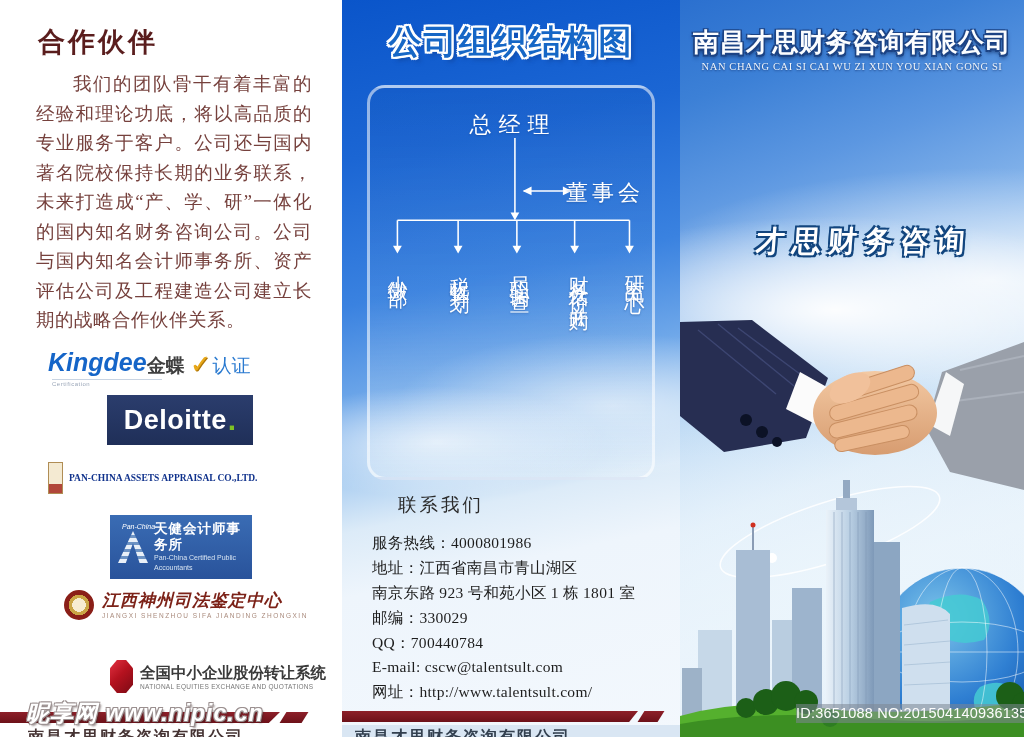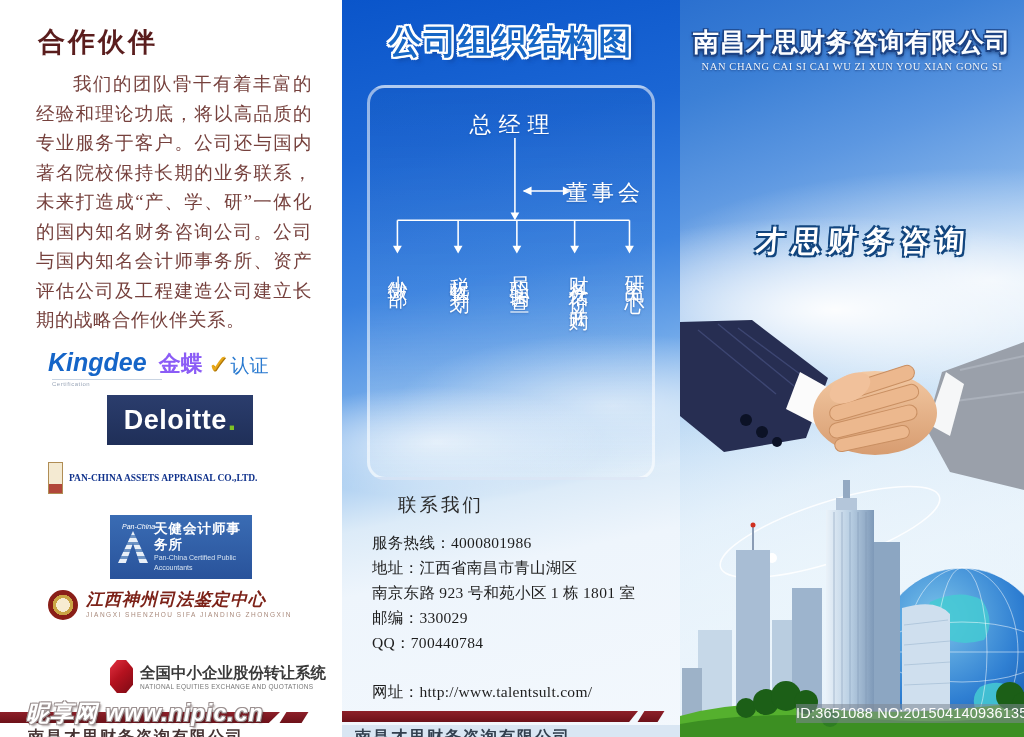--- a/index.html
+++ b/index.html
@@ -23,21 +23,21 @@
       radial-gradient(ellipse 600px 240px at 50% 80%, rgba(235,245,252,.95), rgba(255,255,255,0) 85%),
       linear-gradient(160deg,#2b70cf 0%,#3c80d6 12%,#5c97e1 24%,#8cb9ec 38%,#bcd9f4 50%,#ddecf9 62%,#e9f3fb 75%,#e6f0f9 100%);}
   .abs{position:absolute;}
 
   
   .lp-heading{left:38px;top:24px;font-size:27px;font-weight:bold;color:#5a1d1d;letter-spacing:3px;}
   .lp-body{left:36px;top:70px;width:276px;font-size:18.5px;line-height:29.5px;color:#76413d;
            text-align:justify;text-indent:2em;letter-spacing:.5px;}
   .kingdee{left:48px;top:350px;display:flex;align-items:flex-end;font-family:var(--sans);}
   .kd-en{color:#1565c8;font-weight:bold;font-size:25px;font-style:italic;line-height:1;}
-  .kd-cn{color:#8b5cf6;font-weight:bold;font-size:22px;line-height:1;margin-left:12px;}
+  .kd-cn{color:#404040;font-weight:bold;font-size:19px;line-height:1;margin-left:0;}
   .kd-check{color:#e8a818;font-weight:bold;font-size:26px;line-height:.8;margin:0 1px 0 5px;
             text-shadow:1px 1px 0 #b07708;}
   .kd-cert{color:#2a7ad0;font-size:19px;line-height:1;}
   .kd-sub{position:absolute;left:4px;top:29px;font-size:6px;color:#9aa6b8;letter-spacing:.5px;
           border-top:1px solid #c9d4e2;padding-top:1px;width:110px;}
   .deloitte{left:107px;top:395px;width:146px;height:50px;background:linear-gradient(#2b3d6d,#1f2f58);
             display:flex;align-items:center;justify-content:center;font-family:var(--sans);}
   .del-name{color:#fff;font-weight:bold;font-size:27px;letter-spacing:.5px;}
   .del-dot{color:#7ec224;font-weight:bold;font-size:30px;margin-left:1px;}
   .appraisal{left:48px;top:462px;display:flex;align-items:center;}
@@ -46,21 +46,21 @@
   .ap-cn{color:#2356b2;font-weight:bold;font-size:15px;font-style:italic;letter-spacing:1px;line-height:17px;}
   .ap-en{color:#10328c;font-weight:bold;font-size:9.5px;font-family:Liberation Serif, serif;line-height:12px;}
   .cpa{left:110px;top:515px;width:142px;height:64px;background:linear-gradient(#3a6cb4,#29539b);
        display:flex;align-items:center;padding:0 8px;box-sizing:border-box;}
   .cpa-a{position:relative;width:30px;height:32px;margin-right:6px;flex:none;
          background:repeating-linear-gradient(#e9f0f8 0 4px,#6d93c4 4px 7px);
          clip-path:polygon(50% 0,100% 100%,72% 100%,50% 38%,26% 100%,0 100%);}
   .cpa-mark{position:absolute;left:12px;top:8px;font-size:7px;font-style:italic;color:#fff;font-family:var(--sans);}
   .cpa-cn{color:#fff;font-size:13.5px;font-weight:bold;letter-spacing:1px;line-height:16px;}
   .cpa-en{color:#d7e4f2;font-size:7px;font-family:var(--sans);line-height:10px;}
-  .judicial{left:48px;top:590px;display:flex;}
+  .judicial{left:64px;top:590px;display:flex;align-items:center;}
   .jd-seal{width:30px;height:30px;border-radius:50%;border:3px solid #8a1f18;box-sizing:border-box;
            background:radial-gradient(#f7ecd2 40%,#caa545 41% 60%,#8a1f18 61%);margin-right:8px;flex:none;}
   .jd-cn{color:#7c2218;font-weight:bold;font-size:17px;font-style:italic;letter-spacing:1px;line-height:20px;}
   .jd-en{color:#a98a7c;font-size:6.5px;letter-spacing:1.5px;font-family:var(--sans);line-height:9px;}
   .neeq{left:110px;top:660px;display:flex;align-items:center;}
   .nq-gem{width:23px;height:33px;margin-right:7px;flex:none;
           background:linear-gradient(135deg,#e23242 0%,#b5121f 45%,#7c0a14 100%);
           clip-path:polygon(30% 0,70% 0,100% 25%,100% 75%,70% 100%,30% 100%,0 75%,0 25%);}
   .nq-cn{color:#3a3a3a;font-weight:bold;font-size:15.5px;font-family:var(--sans);line-height:19px;}
   .nq-en{color:#777;font-size:6.5px;font-family:var(--sans);letter-spacing:.3px;line-height:9px;}
@@ -203,20 +203,21 @@
       <div class="org-lbl dept" style="left:209px">财务估价（并购）</div>
       <div class="org-lbl dept" style="left:265px">研究中心</div>
     </div>
 
     <div class="abs contact-h">联系我们</div>
     <div class="abs cline" style="top:533px">服务热线：4000801986</div>
     <div class="abs cline" style="top:558px">地址：江西省南昌市青山湖区</div>
     <div class="abs cline" style="top:583px">南京东路 923 号和苑小区 1 栋 1801 室</div>
     <div class="abs cline" style="top:608px">邮编：330029</div>
     <div class="abs cline" style="top:633px">QQ：700440784</div>
+    <div class="abs cline" style="top:658px">E-mail: cscw@talentsult.com</div>
     <div class="abs cline" style="top:682px">网址：http://www.talentsult.com/</div>
 
     <div class="abs redbar bar-mid-main"></div>
     <div class="abs redbar bar-mid-tip"></div>
     <div class="abs mid-strip"></div>
     <div class="abs cutline cut-mid">南昌才思财务咨询有限公司</div>
   </div>
 
   <div id="panel-right" class="panel">
     <div class="abs r-header">南昌才思财务咨询有限公司</div>

